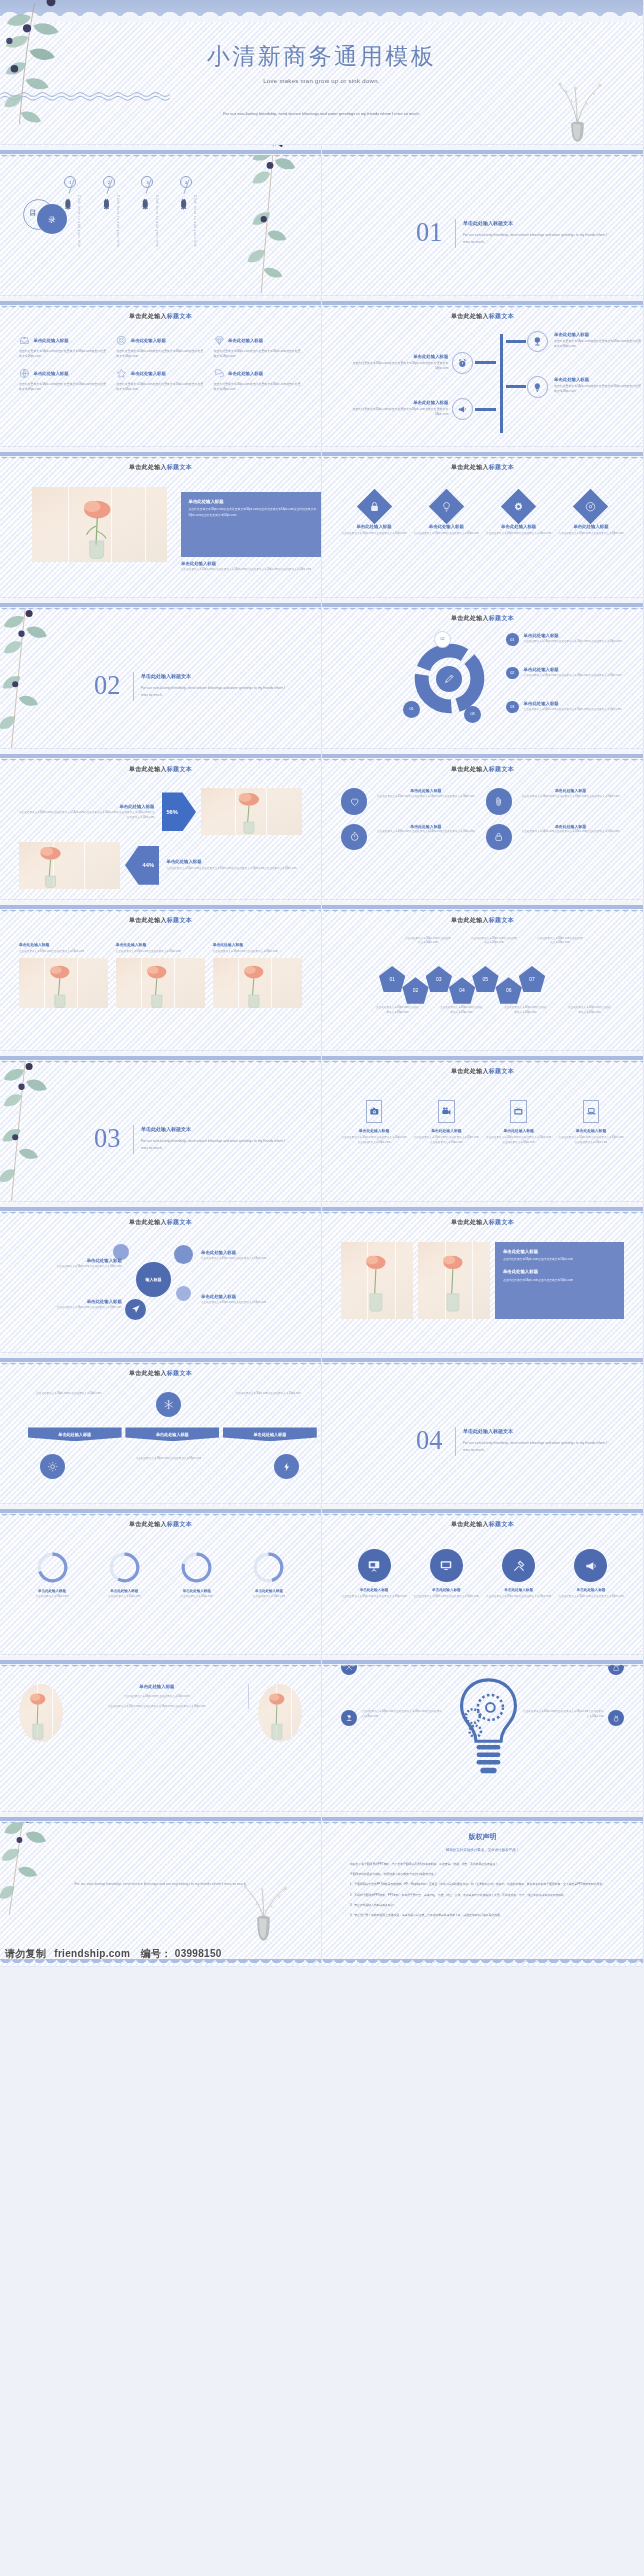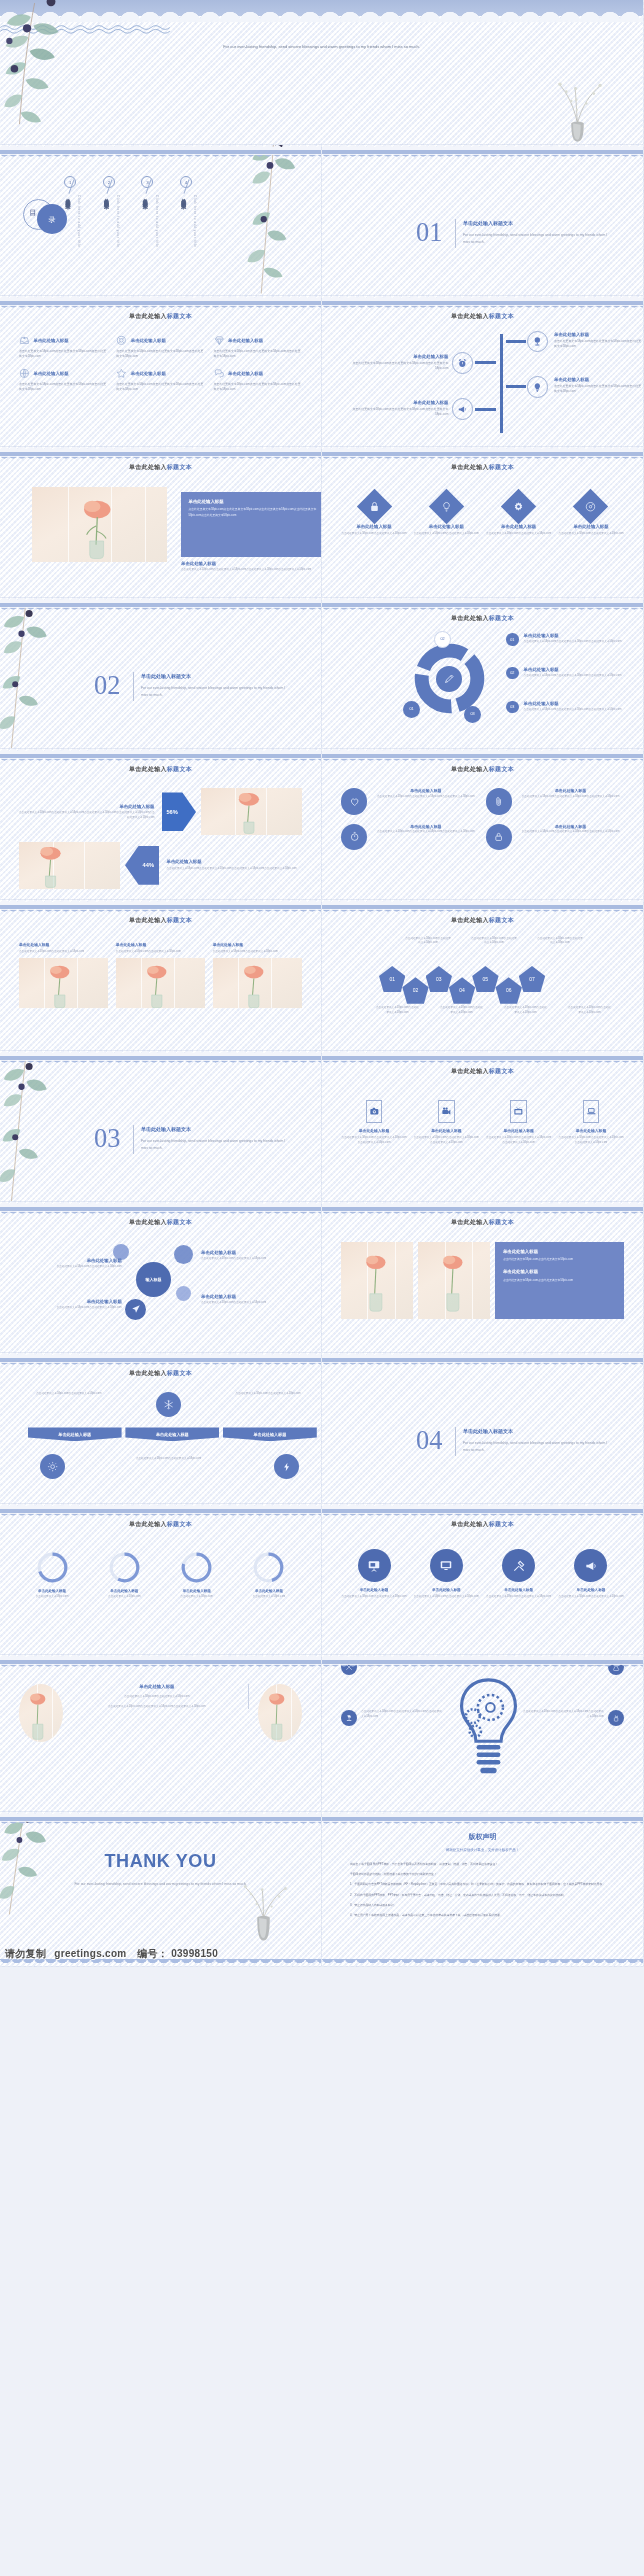--- a/index.html
+++ b/index.html
@@ -149,20 +149,21 @@
     <path d="M44 104 C32 98 16 106 12 120 C26 124 42 118 44 104Z" fill="#9cc0b5" opacity=".8"></path>
     <path d="M44 130 C56 124 74 128 80 142 C66 148 50 144 44 130Z" fill="#8fb5a8" opacity=".78"></path>
     <path d="M38 154 C26 150 12 158 10 172 C24 176 36 168 38 154Z" fill="#a4c3b8" opacity=".8"></path>
     <path d="M36 182 C48 176 64 182 68 196 C54 200 40 194 36 182Z" fill="#93b8ab" opacity=".78"></path>
     <circle cx="84" cy="6" r="7" fill="#3c3a57"></circle>
     <circle cx="46" cy="48" r="6.5" fill="#41406a"></circle>
     <circle cx="26" cy="112" r="6" fill="#3f3e63"></circle>
     <circle cx="18" cy="68" r="5" fill="#494a72"></circle>
   </svg>
 
+  <div class="ctitle">小清新商务通用模板</div>
   <div class="csub">Love makes man grow up or sink down.</div>
   <svg class="wave" viewBox="0 0 270 14">
     <path d="M0 4 Q 7.5 -2 15 4 T 30 4 T 45 4 T 60 4 T 75 4 T 90 4 T 105 4 T 120 4 T 135 4 T 150 4 T 165 4 T 180 4 T 195 4 T 210 4 T 225 4 T 240 4 T 255 4 T 270 4" stroke="#6d8ec4" fill="none" stroke-width="1"></path>
     <path d="M0 10 Q 7.5 4 15 10 T 30 10 T 45 10 T 60 10 T 75 10 T 90 10 T 105 10 T 120 10 T 135 10 T 150 10 T 165 10 T 180 10 T 195 10 T 210 10 T 225 10 T 240 10 T 255 10 T 270 10" stroke="#6d8ec4" fill="none" stroke-width="1"></path>
   </svg>
   <div class="cdesc">For our ever-lasting friendship, send sincere blessings and warm greetings to my friends whom I miss so much.</div>
 
   <svg class="leafBR" viewBox="0 0 120 115">
     <path d="M60 84 C54 56 44 36 30 20" stroke="#a7a79d" stroke-width=".9" fill="none"></path>
     <path d="M60 84 C66 58 80 36 98 22" stroke="#a7a79d" stroke-width=".9" fill="none"></path>
@@ -1228,21 +1229,20 @@
     <svg style="position:absolute;left:-2.5px;top:3.8px;width:58px;height:101px" viewBox="0 0 92 160">
       <path d="M40 0 C34 40 26 100 18 156" stroke="#b9a48d" stroke-width="1" fill="none"></path>
       <path d="M40 12 C28 6 14 12 10 26 C24 32 36 26 40 12Z" fill="#9dbfb2" opacity=".85"></path>
       <path d="M44 28 C56 20 72 26 76 40 C62 46 48 40 44 28Z" fill="#8db3a6" opacity=".8"></path>
       <path d="M34 54 C22 48 8 56 6 70 C20 74 32 66 34 54Z" fill="#a6c5b9" opacity=".8"></path>
       <path d="M32 84 C42 76 58 82 62 94 C48 100 36 94 32 84Z" fill="#8fb5a8" opacity=".78"></path>
       <path d="M26 112 C14 108 4 116 2 130 C16 134 24 126 26 112Z" fill="#a4c3b8" opacity=".8"></path>
       <circle cx="48" cy="6" r="5" fill="#3c3a57"></circle>
           <circle cx="34" cy="38" r="4.6" fill="#41406a"></circle>
     </svg>
-    <div class="thanks">THANK YOU</div>
     <div class="thanksSub">For our ever-lasting friendship, send sincere blessings and warm greetings to my friends whom I miss so much.</div>
     <svg class="vase" viewBox="0 0 84 110">
       <path d="M42 62 C36 40 24 24 12 12" stroke="#a7a79d" stroke-width=".9" fill="none"></path>
       <path d="M42 62 C50 40 64 24 78 14" stroke="#a7a79d" stroke-width=".9" fill="none"></path>
       <path d="M42 62 C42 44 41 28 40 16" stroke="#a7a79d" stroke-width=".9" fill="none"></path>
       <g fill="#dcdfd8">
         <circle cx="13" cy="12" r="2.4"></circle>
             <circle cx="22" cy="24" r="2"></circle>
             <circle cx="31" cy="40" r="1.8"></circle>
         <circle cx="77" cy="15" r="2.4"></circle>
@@ -1250,21 +1250,21 @@
             <circle cx="55" cy="44" r="1.8"></circle>
         <circle cx="40" cy="17" r="2.2"></circle>
             <circle cx="41" cy="34" r="1.9"></circle>
             <circle cx="42" cy="50" r="1.7"></circle>
       </g>
       <path d="M32 62 C32 86 35 98 42 98 C49 98 52 86 52 62 C52 58 32 58 32 62Z" fill="#b9bcbd"></path>
       <path d="M35 62 C35 84 37 94 42 94 C45 94 47 86 47 64 Z" fill="#d2d5d6"></path>
     </svg>
     <div class="watermark">
       <span>请勿复制</span>
-      <span style="margin-left:5px">greetings.com</span>
+      <span style="margin-left:5px">friendship.com</span>
       <span style="margin-left:7.5px">编号：</span>
       <span>03998150</span>
     </div>
     <div class="bottomWave" style="position:absolute;left:0;right:0;bottom:0"></div>
   </div>
 
   <div class="slide footThanks">
     <div class="scallop">
       <div class="band"></div>
           <div class="teeth"></div>

